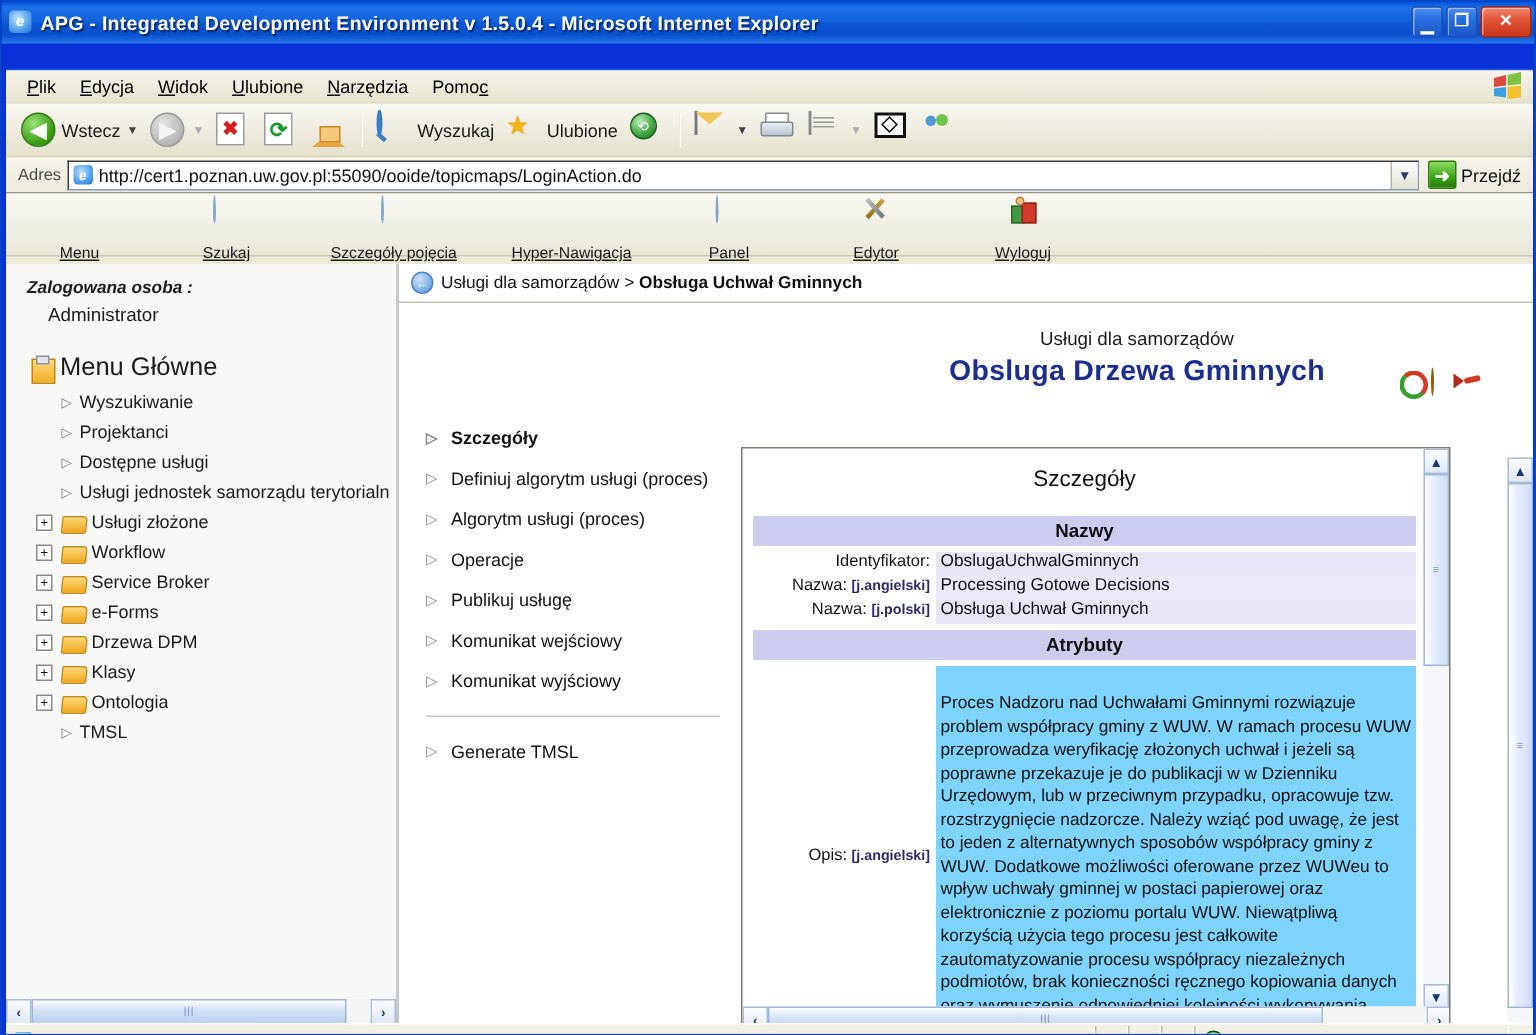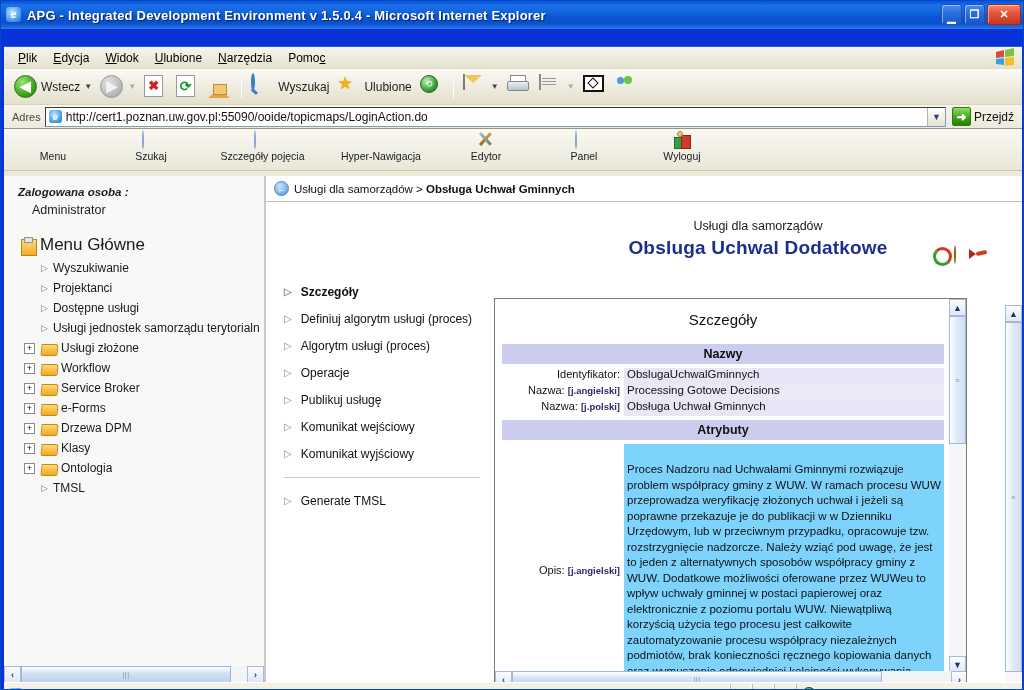--- a/index.html
+++ b/index.html
@@ -170,21 +170,21 @@
     background: linear-gradient(to bottom, #f9f9f2 0%, #f0efe4 55%, #e9e7d8 100%);
     display: flex; align-items: flex-start;
     border-bottom: 1px solid #c9c5ae;
     position: relative;
   }
   .app-btn {
     width: 98px;
     display: flex; flex-direction: column; align-items: center;
     padding-top: 2px;
   }
-  .app-btn .lbl { font-size: 10.5px; color: #1a1a1a; margin-top: 1px; white-space: nowrap;}
+  .app-btn .lbl { font-size: 10.5px; color: #1a1a1a; margin-top: 14px; white-space: nowrap; text-decoration: underline;}
   .app-ico { width: 18px; height: 18px; }
 
   
   #pagebody {
     position: absolute; left: 0; top: 129px;
     width: 1018px; height: 577px;
     background: #ffffff;
     display: flex;
   }
 
@@ -742,26 +742,26 @@
       </div>
       <div class="app-btn" style="width:125px;">
         <span class="app-ico"><span class="drop-white"></span></span>
         <span class="lbl">Szczegóły pojęcia</span>
       </div>
       <div class="app-btn" style="width:112px;">
         <span class="app-ico"><span class="drop-blue"></span></span>
         <span class="lbl">Hyper-Nawigacja</span>
       </div>
       <div class="app-btn">
+        <span class="app-ico"><span class="drop-white"></span></span>
+        <span class="lbl">Panel</span>
+      </div>
+      <div class="app-btn">
         <span class="app-ico"><span class="tools-ico"></span></span>
         <span class="lbl">Edytor</span>
-      </div>
-      <div class="app-btn">
-        <span class="app-ico"><span class="drop-white"></span></span>
-        <span class="lbl">Panel</span>
       </div>
       <div class="app-btn">
         <span class="app-ico"><span class="logout-ico"><span class="logout-head"></span></span></span>
         <span class="lbl">Wyloguj</span>
       </div>
     </div>
 
     <div id="pagebody">
 
       <div id="leftpane">
@@ -888,21 +888,21 @@
             </div>
             <div id="nav-divider"></div>
             <div class="nav-item">
               <span class="tri">▷</span>
               <span>Generate TMSL</span>
             </div>
           </div>
 
           <div id="rightcol">
             <div id="doc-subtitle">Usługi dla samorządów</div>
-            <div id="doc-title">Obsluga Uchwal Dodatkowe</div>
+            <div id="doc-title">Obsluga Drzewa Gminnych</div>
             <div id="doc-actions">
               <span class="act-ico"><span class="act-recycle"></span></span>
               <span class="act-ico"><span class="act-circle"></span></span>
               <span class="act-ico"><span class="act-arrow"></span></span>
             </div>
 
             <div id="detail-panel">
               <div id="detail-inner">
                 <div id="detail-head">Szczegóły</div>
 

